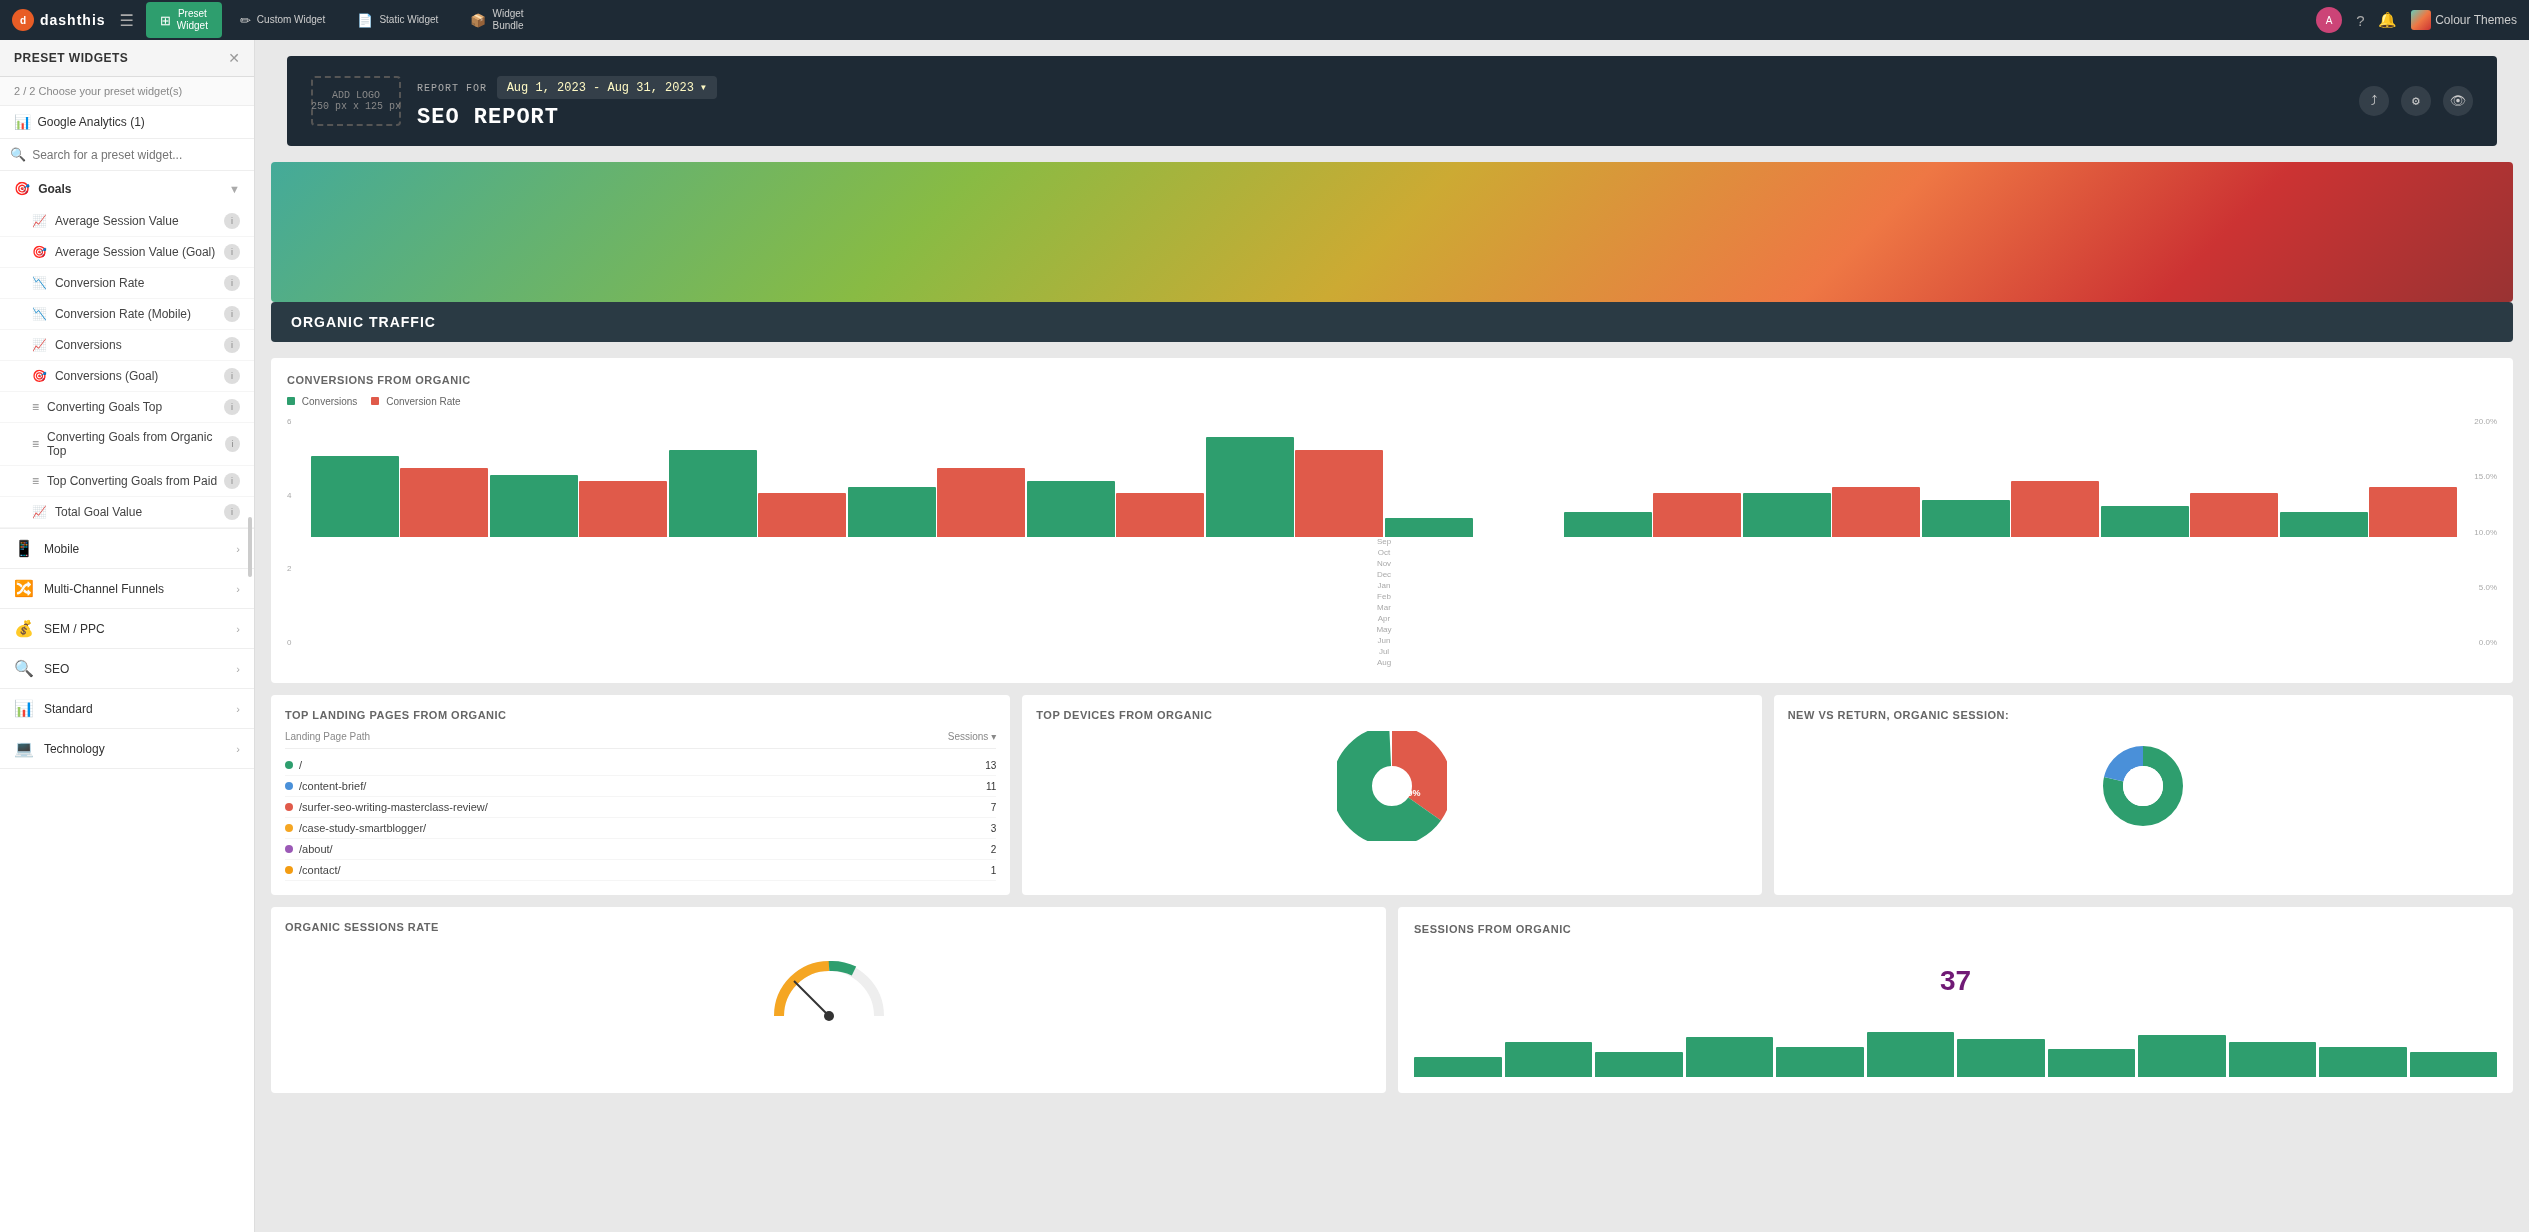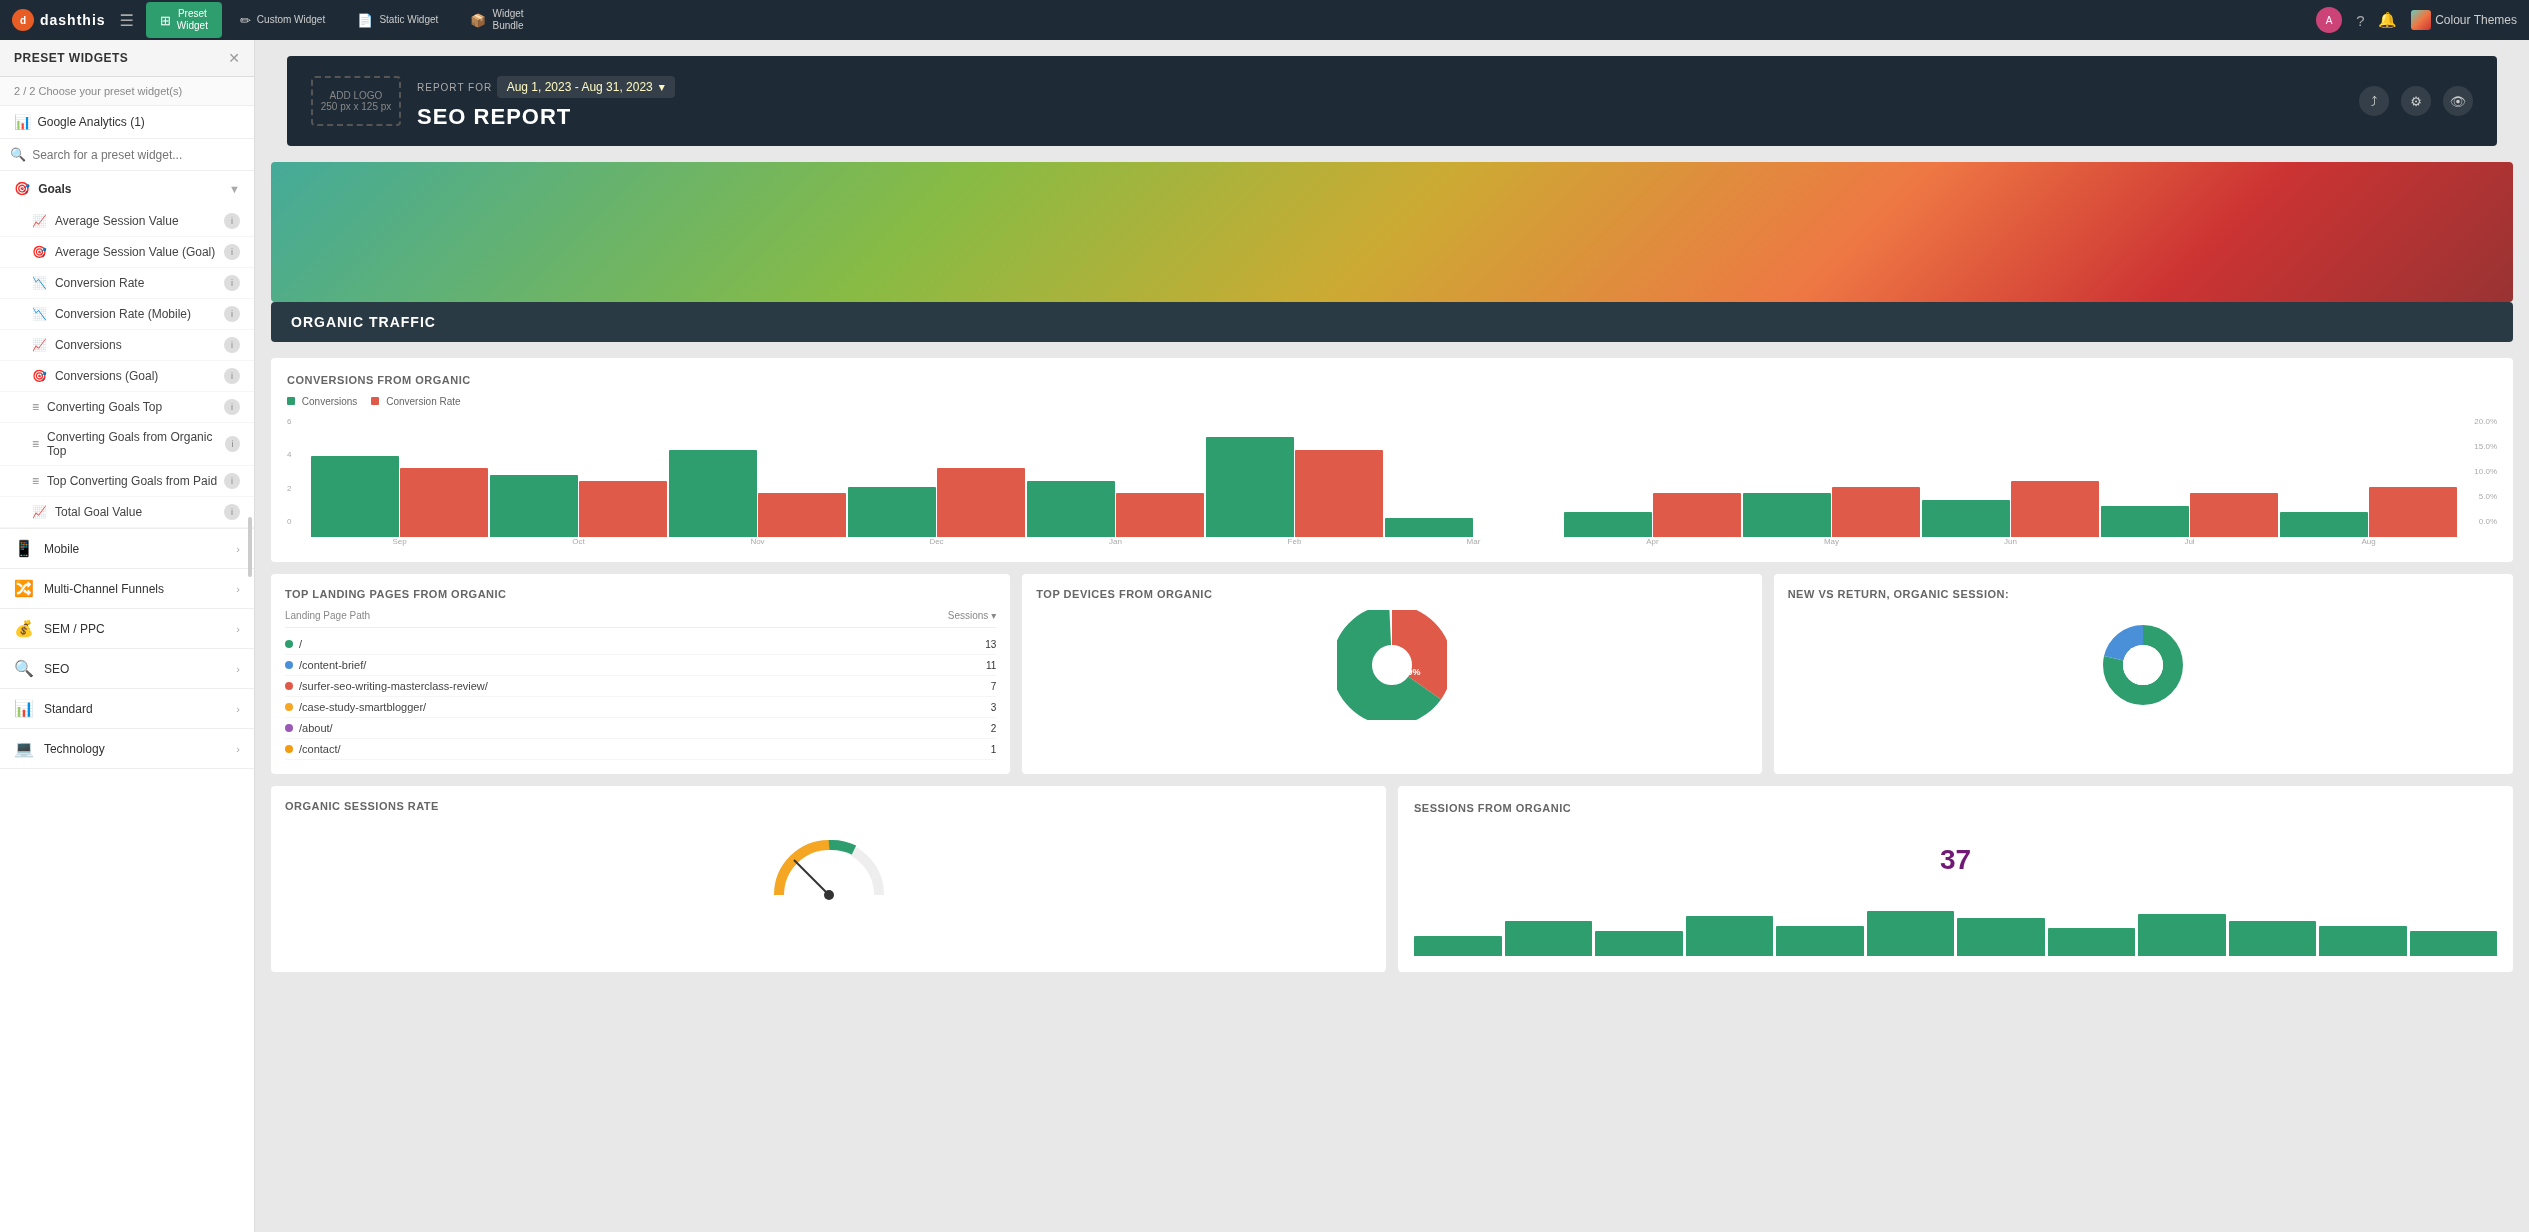--- a/index.html
+++ b/index.html
@@ -369,20 +369,21 @@
     }
     .bar {
       flex: 1;
       border-radius: 1px 1px 0 0;
     }
     .bar-green { background: #2e9e6e; }
     .bar-red { background: #e05a4a; }
     .chart-x-axis {
       display: flex;
       gap: 2px;
+      flex-direction: column;
     }
     .chart-x-label {
       flex: 1;
       font-size: 8px;
       color: #aaa;
       text-align: center;
     }
 
     
     .three-col {
@@ -686,21 +687,21 @@
           <span>Technology</span>
         </div>
         <span class="cat-chevron">›</span>
       </div>
     </div>
     <div class="scrollbar-handle"></div>
   </aside>
 
   <main class="main-content">
 
-    <div style="margin: 16px 16px 0;">
+    <div style="margin: 16px 16px 0; font-family: Liberation Mono, monospace;">
       <div class="report-header">
         <div class="logo-placeholder">
           <span style="font-size:10px; color:#888; text-align:center; white-space:pre">ADD LOGO
 250 px x 125 px</span>
         </div>
         <div class="report-title-area">
           <div>
             <span style="font-size:10px; color:#aaa; letter-spacing:1px;">REPORT FOR</span>
             <div class="report-date-selector">
               <span>Aug 1, 2023 - Aug 31, 2023</span>

